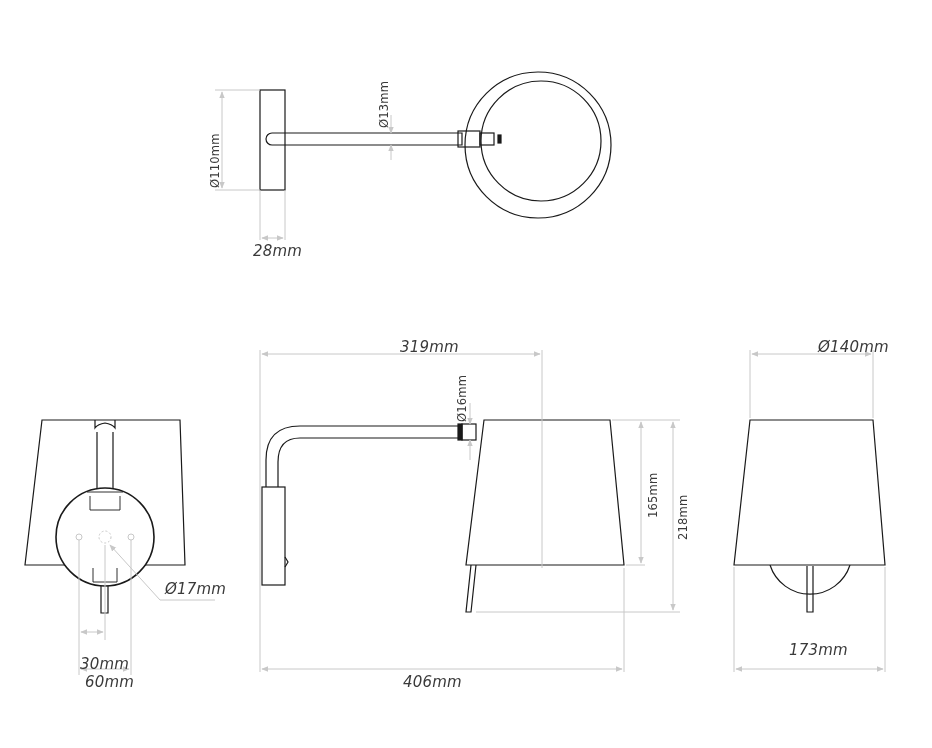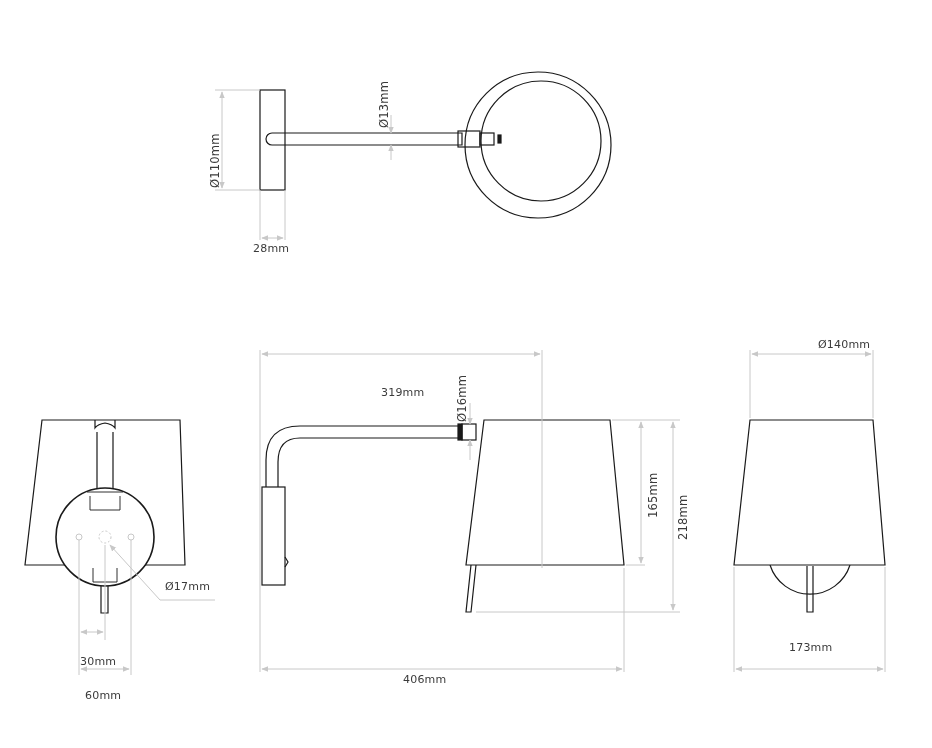--- a/index.html
+++ b/index.html
@@ -1,18 +1,18 @@
 <!DOCTYPE html>
 <html><head>
 <meta charset="utf-8">
 <style>
   html,body{margin:0;padding:0;background:#ffffff;}
   body{width:932px;height:748px;position:relative;overflow:hidden;font-family:"DejaVu Sans","Liberation Sans",sans-serif;}
   svg{position:absolute;left:0;top:0;}
-  .lbl{position:absolute;font-size:11px;color:#3a3a3a;white-space:nowrap;letter-spacing:0.2px;}
+  .lbl{position:absolute;font-size:15px;color:#3a3a3a;white-space:nowrap;letter-spacing:0.2px;font-style:italic;}
   .vlbl{position:absolute;font-size:11.5px;color:#3a3a3a;white-space:nowrap;transform-origin:0 0;transform:rotate(-90deg);letter-spacing:0.2px;}
 </style>
 </head>
 <body>
 
 <svg width="932" height="748" viewBox="0 0 932 748" xmlns="http://www.w3.org/2000/svg">
   <defs>
     <marker id="arr" viewBox="0 0 10 10" refX="9" refY="5" markerWidth="7" markerHeight="7" orient="auto-start-reverse">
       <path d="M0,1 L10,5 L0,9 z" fill="#c8c8c8"></path>
     </marker>
@@ -98,22 +98,22 @@
     <line x1="736" y1="669" x2="883" y2="669" marker-start="url(#arr)" marker-end="url(#arr)"></line>
   </g>
 </svg>
 
 <span class="vlbl" style="left:208px;top:188px;">Ø110mm</span>
 <span class="vlbl" style="left:377px;top:128px;">Ø13mm</span>
 <span class="lbl" style="left:253px;top:242px;">28mm</span>
 
 <span class="lbl" style="left:165px;top:580px;">Ø17mm</span>
 <span class="lbl" style="left:80px;top:655px;">30mm</span>
-<span class="lbl" style="left:85px;top:673px;margin-top:16px;">60mm</span>
+<span class="lbl" style="left:85px;top:673px;">60mm</span>
 
-<span class="lbl" style="left:381px;top:338px;margin-top:48px;">319mm</span>
+<span class="lbl" style="left:400px;top:338px;">319mm</span>
 <span class="vlbl" style="left:455px;top:422px;">Ø16mm</span>
 <span class="vlbl" style="left:646px;top:518px;">165mm</span>
 <span class="vlbl" style="left:676px;top:540px;">218mm</span>
 <span class="lbl" style="left:403px;top:673px;">406mm</span>
 
 <span class="lbl" style="left:818px;top:338px;">Ø140mm</span>
 <span class="lbl" style="left:789px;top:641px;">173mm</span>
 
 </body></html>

